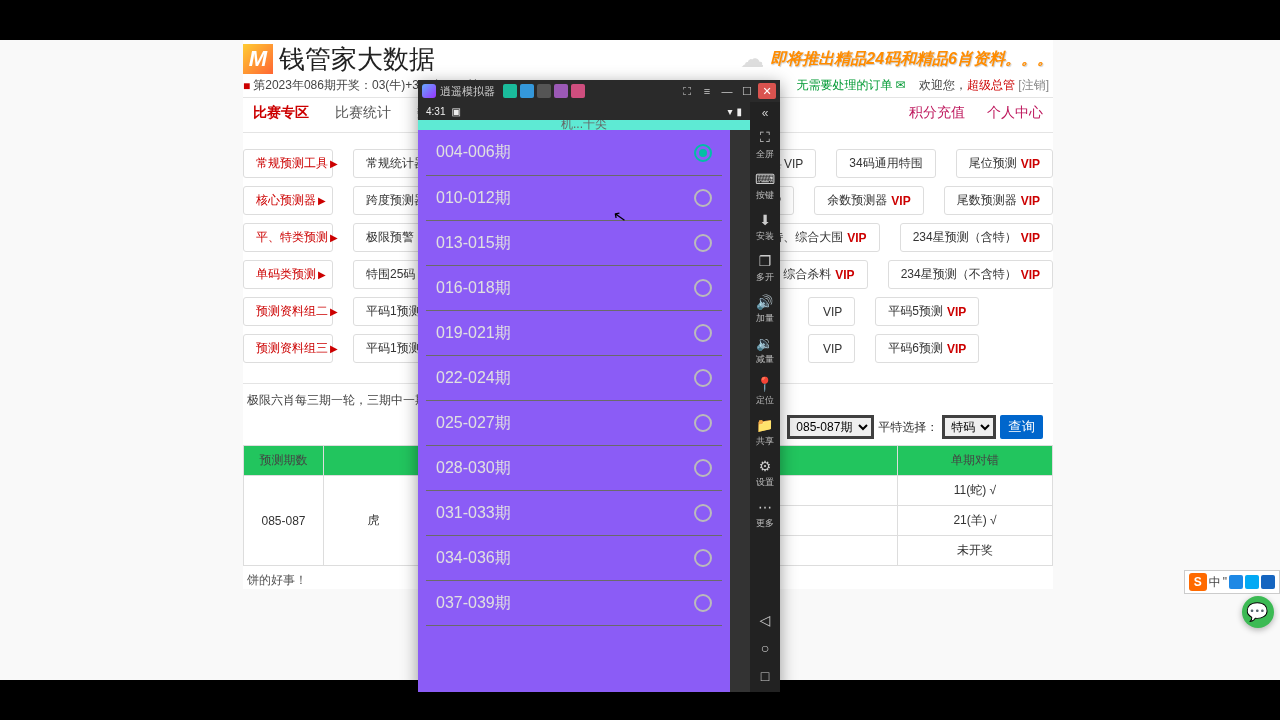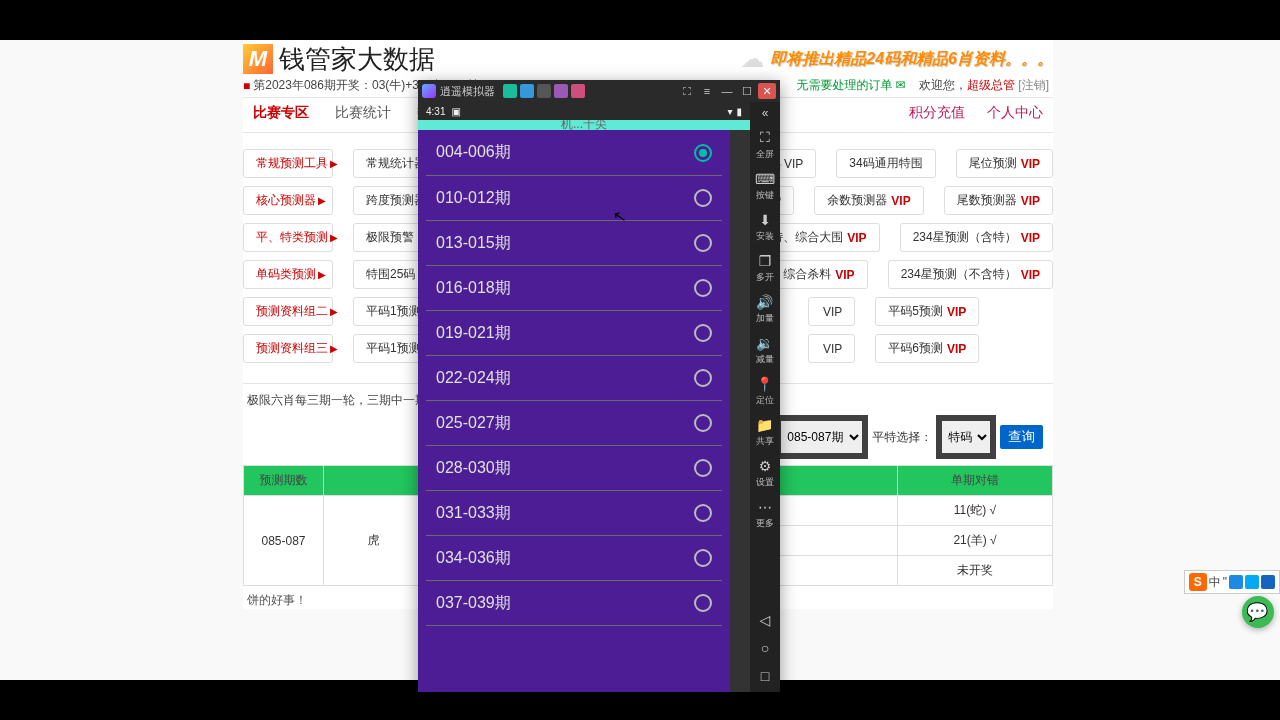--- a/index.html
+++ b/index.html
@@ -32,40 +32,40 @@
 .pillbtn{border:1px solid #ddd;border-radius:3px;background:#fff;padding:5px 12px;font-size:12px;display:inline-flex;align-items:center;gap:2px;cursor:pointer;white-space:nowrap}
 .pillbtn.red{color:#c00}
 .pillbtn .arrow{color:#c00;font-size:10px}
 .pillbtn .vip{color:#c00;font-weight:bold;margin-left:2px}
 .col1{width:90px}
 .col2{width:105px}
 .gap{width:310px}
 .sep{height:1px;background:#e4e4e4;margin:4px 0 8px}
 .desc{font-size:12px;color:#444;margin:2px 0 6px 4px}
 .filter{display:flex;align-items:center;gap:4px;margin-bottom:6px;font-size:12px;justify-content:flex-end;padding-right:10px}
-.filter select{font-size:12px;border:6px solid #404040;padding:8px 2px}
+.filter select{font-size:12px;border:3px solid #404040;padding:1px 2px}
 .filter .qbtn{background:#0066cc;color:#fff;border:none;padding:3px 8px;border-radius:2px;cursor:pointer}
 table.data{width:100%;border-collapse:collapse;font-size:12px}
 table.data th,table.data td{border:1px solid #ddd;padding:6px 4px;text-align:center}
 table.data th{background:#22c55e;font-weight:normal;color:#444}
 .goodthing{font-size:12px;color:#555;padding:6px 0 0 4px}
 
 .emu{position:absolute;left:418px;top:40px;width:362px;height:612px;background:#333;box-shadow:0 4px 16px rgba(0,0,0,.4);z-index:50;display:flex;flex-direction:column}
 .emu-title{height:22px;background:#2a2a2a;display:flex;align-items:center;color:#ccc;font-size:11px;padding:0 4px;gap:4px}
 .emu-title .ico{width:14px;height:14px;border-radius:3px;background:linear-gradient(135deg,#6af,#93f)}
 .emu-title .ticos{display:flex;gap:3px;margin-left:4px}
 .emu-title .tico{width:14px;height:14px;border-radius:2px}
 .emu-title .wbtns{margin-left:auto;display:flex;gap:2px}
 .emu-title .wbtn{width:18px;height:16px;color:#ccc;text-align:center;font-size:11px;line-height:16px;cursor:pointer}
 .emu-title .wbtn.close{background:#d9534f;color:#fff;border-radius:2px}
 .emu-status{height:18px;background:#2a2a2a;display:flex;align-items:center;color:#eee;font-size:10px;padding:0 8px}
 .emu-status .right{margin-left:auto;display:flex;gap:4px;align-items:center}
 .emu-peek{height:10px;background:#5eead4;position:relative;overflow:hidden}
 .emu-peek .peekcenter{position:absolute;left:50%;transform:translateX(-50%);top:-4px;font-size:12px;color:#666}
-.emu-body{flex:1;background:#4c1d95;display:flex;flex-direction:column;width:312px}
+.emu-body{flex:1;background:#8b5cf6;display:flex;flex-direction:column;width:312px}
 .emu-wrap{display:flex;flex:1}
 .period-list{flex:1;overflow:hidden;padding:0 8px}
 .period-item{height:45px;display:flex;align-items:center;justify-content:space-between;border-bottom:1px solid #6a6a6a;padding:0 10px;cursor:pointer}
 .period-item:first-child{height:46px}
 .period-label{color:#e0e0e0;font-size:16px}
 .radio{width:18px;height:18px;border:2px solid #bbb;border-radius:50%;position:relative}
 .radio.checked{border-color:#00bfa5}
 .radio.checked::after{content:"";position:absolute;inset:3px;border-radius:50%;background:#00bfa5}
 .sidebar{width:30px;background:#222;display:flex;flex-direction:column;align-items:center;padding-top:4px;gap:2px}
 .sb-toggle{color:#ccc;font-size:12px;height:16px;cursor:pointer}

